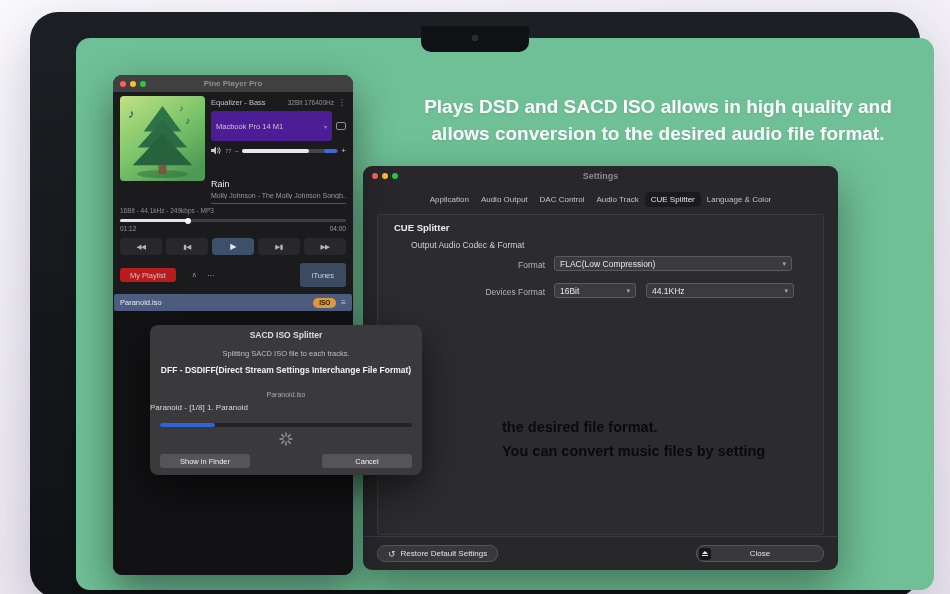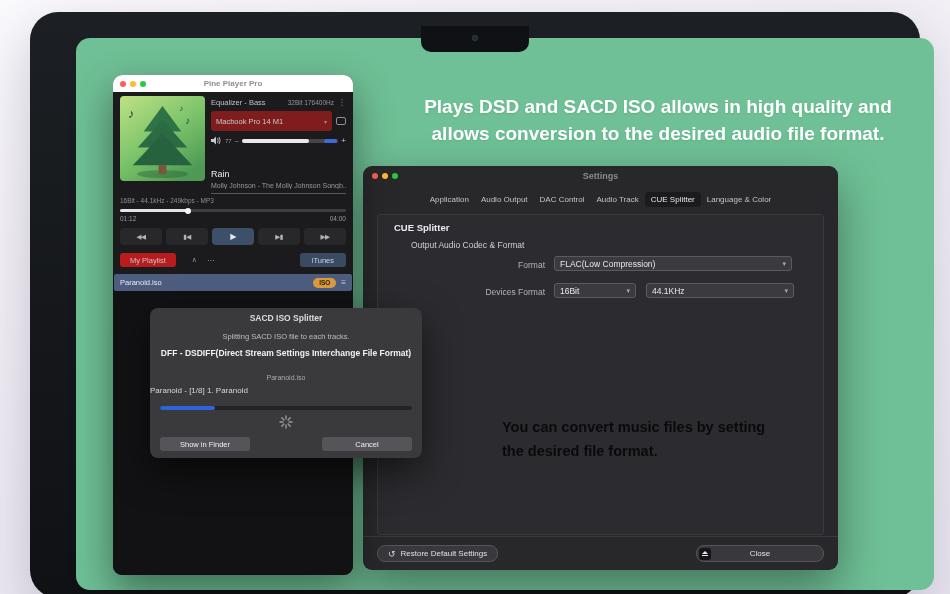--- a/index.html
+++ b/index.html
@@ -25,33 +25,33 @@
 
   
   .lights { display:flex; gap:4px; }
   .light { width:6px; height:6px; border-radius:50%; }
   .light.red{background:#ff5f57}.light.yellow{background:#febc2e}.light.green{background:#28c840}
 
   
   .player { position:absolute; left:113px; top:75px; width:240px; height:500px;
             background:#1b1b1d; border-radius:9px; box-shadow:0 16px 40px rgba(0,0,0,0.45);
             display:flex; flex-direction:column; z-index:10; }
-  .titlebar { position:relative; flex:0 0 17px; height:17px; background:#ffffff;
+  .titlebar { position:relative; flex:0 0 17px; height:17px; background:#404040;
               border-radius:9px 9px 0 0; display:flex; align-items:center; padding:0 7px; }
   .wtitle { position:absolute; left:0; right:0; text-align:center; font-size:8px;
             color:#8f8f93; font-weight:bold; }
   .player-top { display:flex; gap:6px; padding:4px 7px 0; }
   .album { width:85px; height:85px; flex:0 0 85px; border-radius:4px; overflow:hidden; }
   .pcol { flex:1; min-width:0; display:flex; flex-direction:column; }
   .prow1 { display:flex; align-items:center; height:12px; }
   .eq-label { font-size:7.5px; color:#c0c0c4; }
   .bit-info { margin-left:auto; font-size:6.5px; color:#94949a; }
   .menu-dots { font-size:8px; color:#9a9a9e; margin-left:4px; }
   .prow2 { display:flex; align-items:center; gap:4px; margin-top:3px; }
-  .device-select { flex:1; height:20px; background:#7f1d1d; border-radius:3px;
+  .device-select { flex:1; height:30px; background:#4c1d95; border-radius:3px;
                    display:flex; align-items:center; padding:0 5px; font-size:7.5px; color:#c9c9cd;gap:25px; }
   .chev { margin-left:auto; font-size:6px; color:#8f8f95; }
   .display-icon { width:10px; height:8px; border:1px solid #8f8f95; border-radius:2px; }
   .prow3 { display:flex; align-items:center; gap:3px; margin-top:5px; }
   .vol-num { font-size:6px; color:#9a9a9e; }
   .vol-minus { font-size:7px; color:#9a9a9e; }
   .vol-track { flex:1; height:4px; background:#46464a; border-radius:2px; position:relative; }
   .vol-fill { height:100%; background:#e8e8ec; border-radius:2px; }
   .vol-handle { position:absolute; right:1px; top:0; width:13px; height:4px;
                 border-radius:2px; background:#3f6bd9; }
@@ -70,32 +70,32 @@
   .transport { display:flex; gap:4px; padding:0 7px; margin-top:6px; }
   .tbtn { flex:1; height:17px; background:#28282b; border-radius:4px; display:flex;
           align-items:center; justify-content:center; font-size:6.5px; color:#b4b4b8;
           letter-spacing:-0.5px; }
   .tbtn.play { background:#3d5069; color:#e2e9f4; font-size:8px; }
   .plrow { display:flex; align-items:center; padding:0 7px; margin-top:8px; }
   .pl-tab { height:14px; padding:0 10px; background:#b91c1c; border-radius:3px;
             display:flex; align-items:center; font-size:7.5px; color:#c5c5c9; }
   .collapse { font-size:7px; color:#9a9a9e; margin-left:16px; }
   .more { font-size:8px; color:#9a9a9e; margin-left:10px; }
-  .itunes { margin-left:auto; height:14px; padding:0 12px; background:#3a4a61;
+  .itunes { margin-left:auto; height:24px; padding:0 12px; background:#3a4a61;
             border-radius:3px; display:flex; align-items:center; font-size:7.5px; color:#c9d2e2;text-align:right; }
   .pl-panel { flex:1; margin-top:7px; background:#121214; border-radius:0 0 9px 9px; padding:0 1px; }
   .pl-item { height:17px; background:#4d5d80; display:flex; align-items:center;
              padding:0 6px; border-radius:2px; }
   .pl-name { font-size:7.5px; color:#e8eaf0; }
   .iso-badge { margin-left:auto; background:#dd9b3f; color:#2e2107; font-size:6.5px;
                font-weight:bold; padding:1.5px 6px; border-radius:7px; }
   .list-icon { margin-left:5px; font-size:8px; color:#c9c9cd; }
 
   
-  .dialog { position:absolute; left:150px; top:308px; width:272px; height:150px;
+  .dialog { position:absolute; left:150px; top:325px; width:272px; height:150px;
             background:#3a3a3d; border-radius:8px; box-shadow:0 14px 36px rgba(0,0,0,0.55); z-index:30; }
   .d-title { position:absolute; top:5px; left:0; right:0; text-align:center;
              font-size:8.5px; font-weight:bold; color:#dcdce0; }
   .d-msg { position:absolute; top:24px; left:0; right:0; text-align:center;
            font-size:7.5px; color:#bdbdc1; }
   .d-format { position:absolute; top:40px; left:0; right:0; text-align:center;
               font-size:8.5px; font-weight:bold; color:#f2f2f6; }
   .d-file { position:absolute; top:66px; left:0; right:0; text-align:center;
             font-size:7px; color:#aaaaae; }
   .d-track { position:absolute; top:78px; left:0; right:0; text-align:left;
@@ -336,22 +336,22 @@
       <div class="select" style="left:176px; top:68px; width:82px;">
         <span>16Bit</span>
         <span class="chev">▾</span>
       </div>
       <div class="select" style="left:268px; top:68px; width:148px;">
         <span>44.1KHz</span>
         <span class="chev">▾</span>
       </div>
 
       <div class="note">
+        <div>the desired file format.</div>
         <div>You can convert music files by setting</div>
-        <div>the desired file format.</div>
       </div>
     </div>
 
     <div class="s-footer">
       <div class="f-btn">
         <span class="restore-glyph">↺</span>
         <span>Restore Default Settings</span>
       </div>
       <div class="f-btn close-btn">
         <span class="close-chip">

